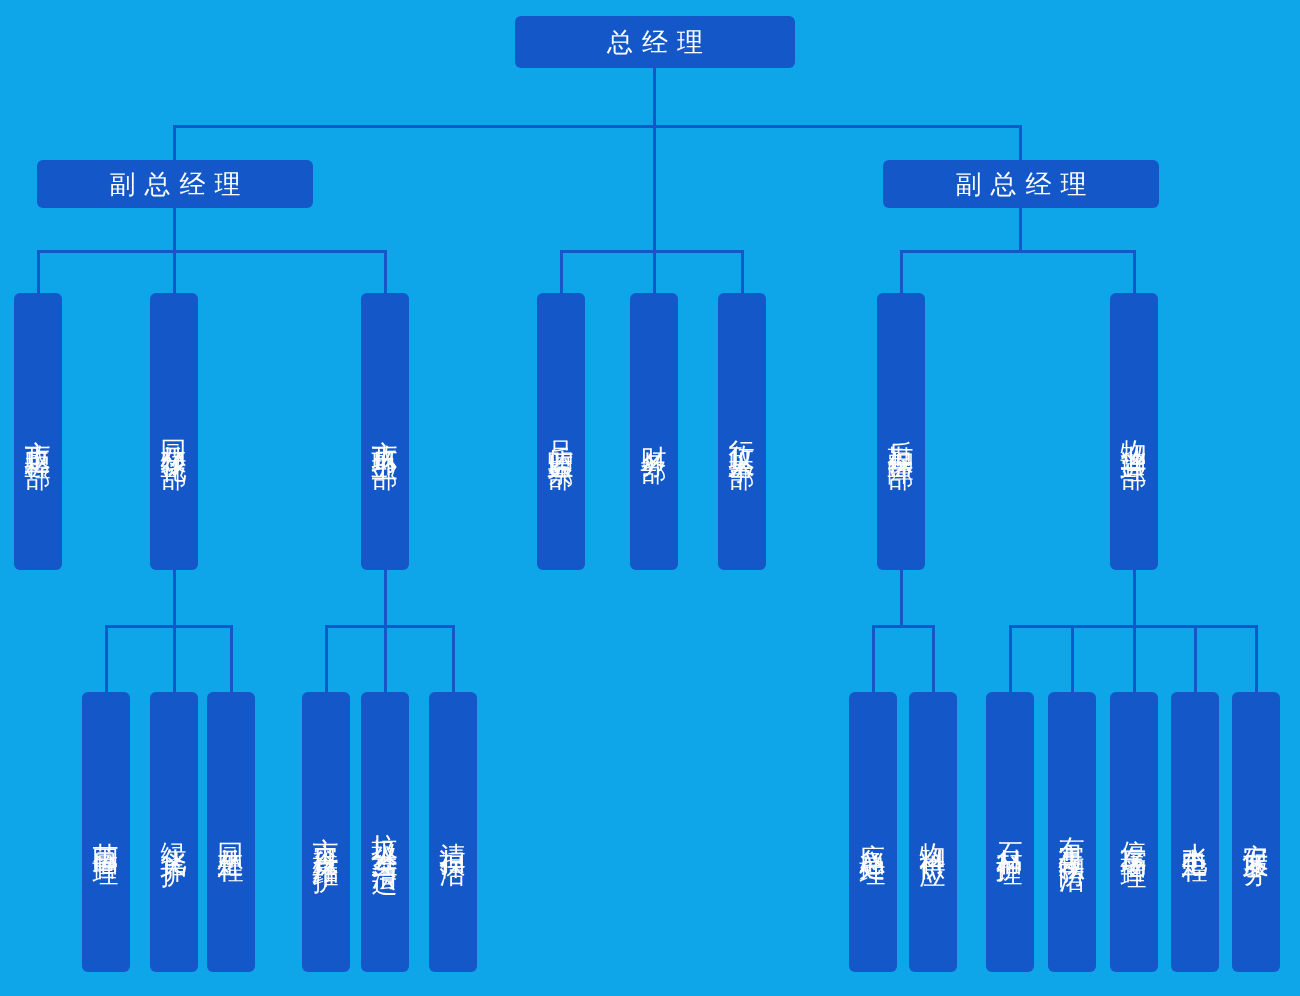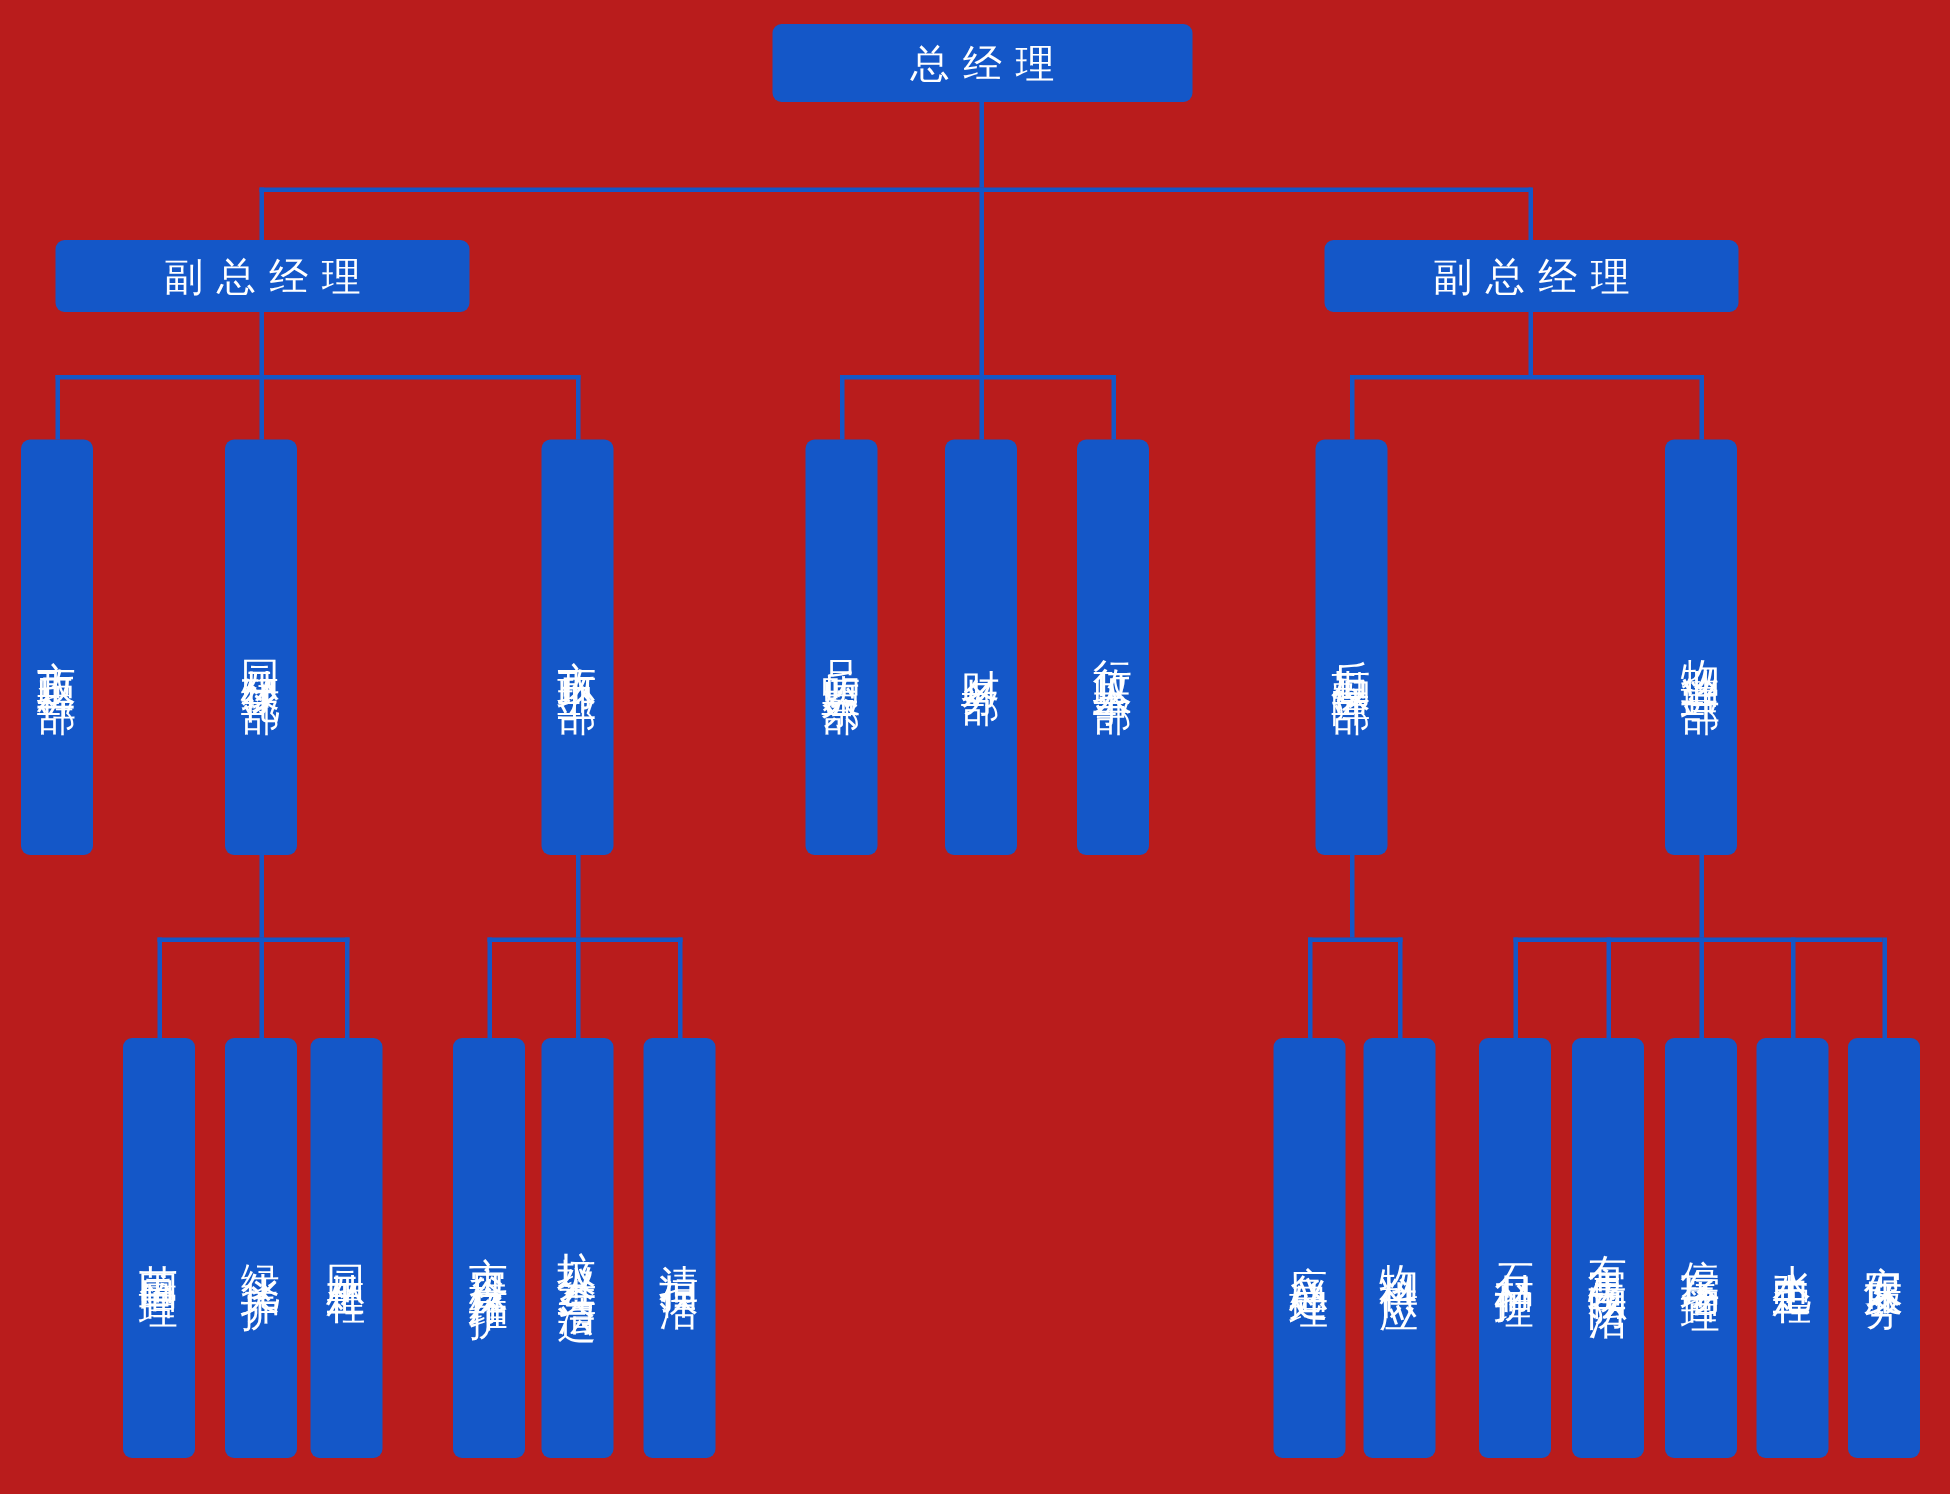--- a/index.html
+++ b/index.html
@@ -7,21 +7,21 @@
     padding: 0;
     background: #ffffff;
   }
   body {
     font-family: "Liberation Sans", "DejaVu Sans", sans-serif;
   }
   #chart {
     position: relative;
     width: 1300px;
     height: 996px;
-    background: #b91c1c;
+    background: #0ea5e9;
     overflow: hidden;
   }
   
   .node {
     position: absolute;
     background: #1457C8;
     border-radius: 6px;
     color: #ffffff;
     display: flex;
     align-items: center;

